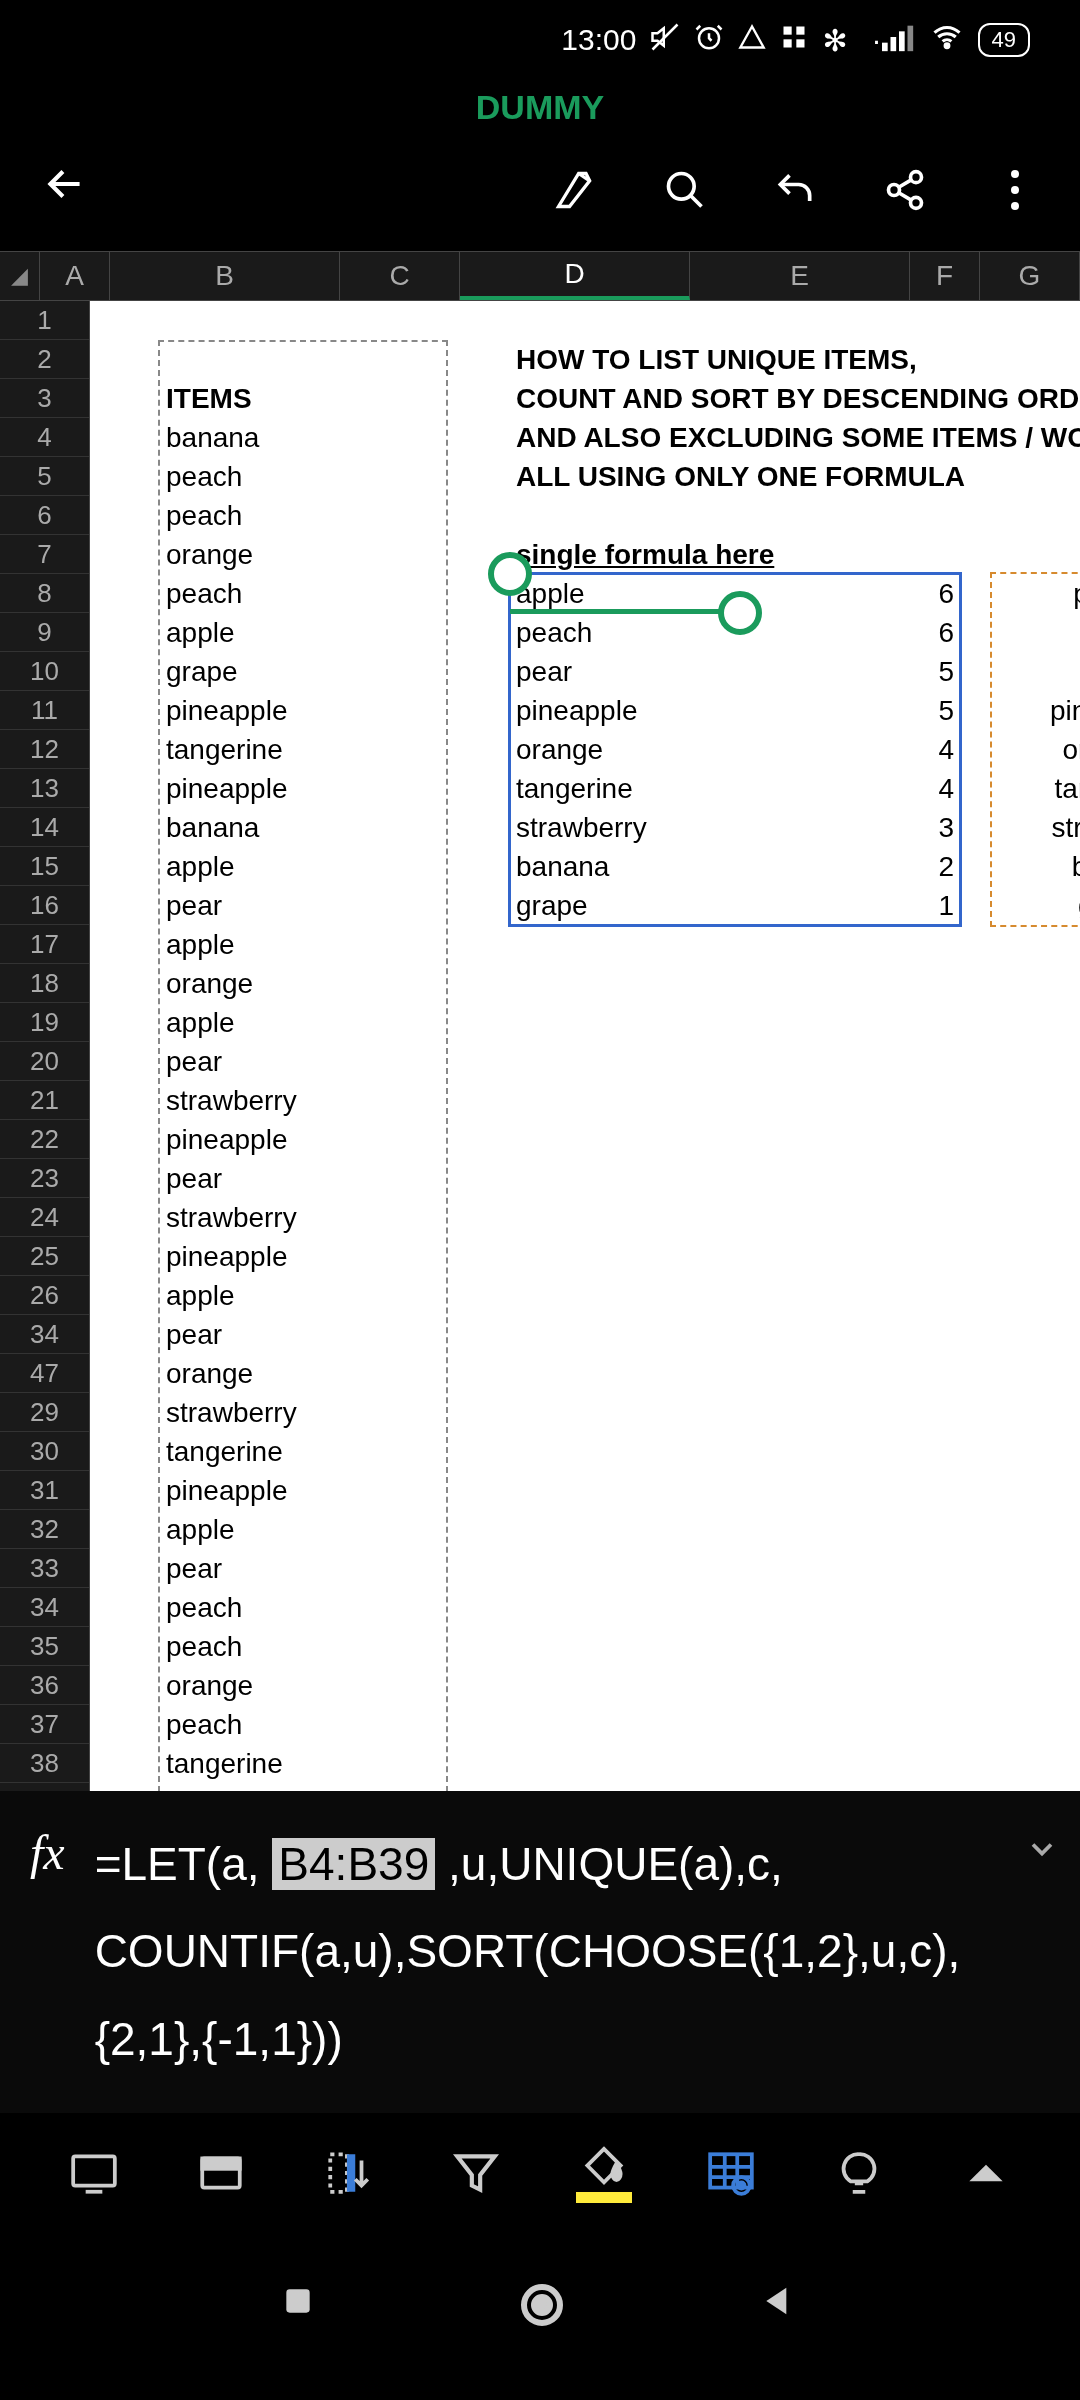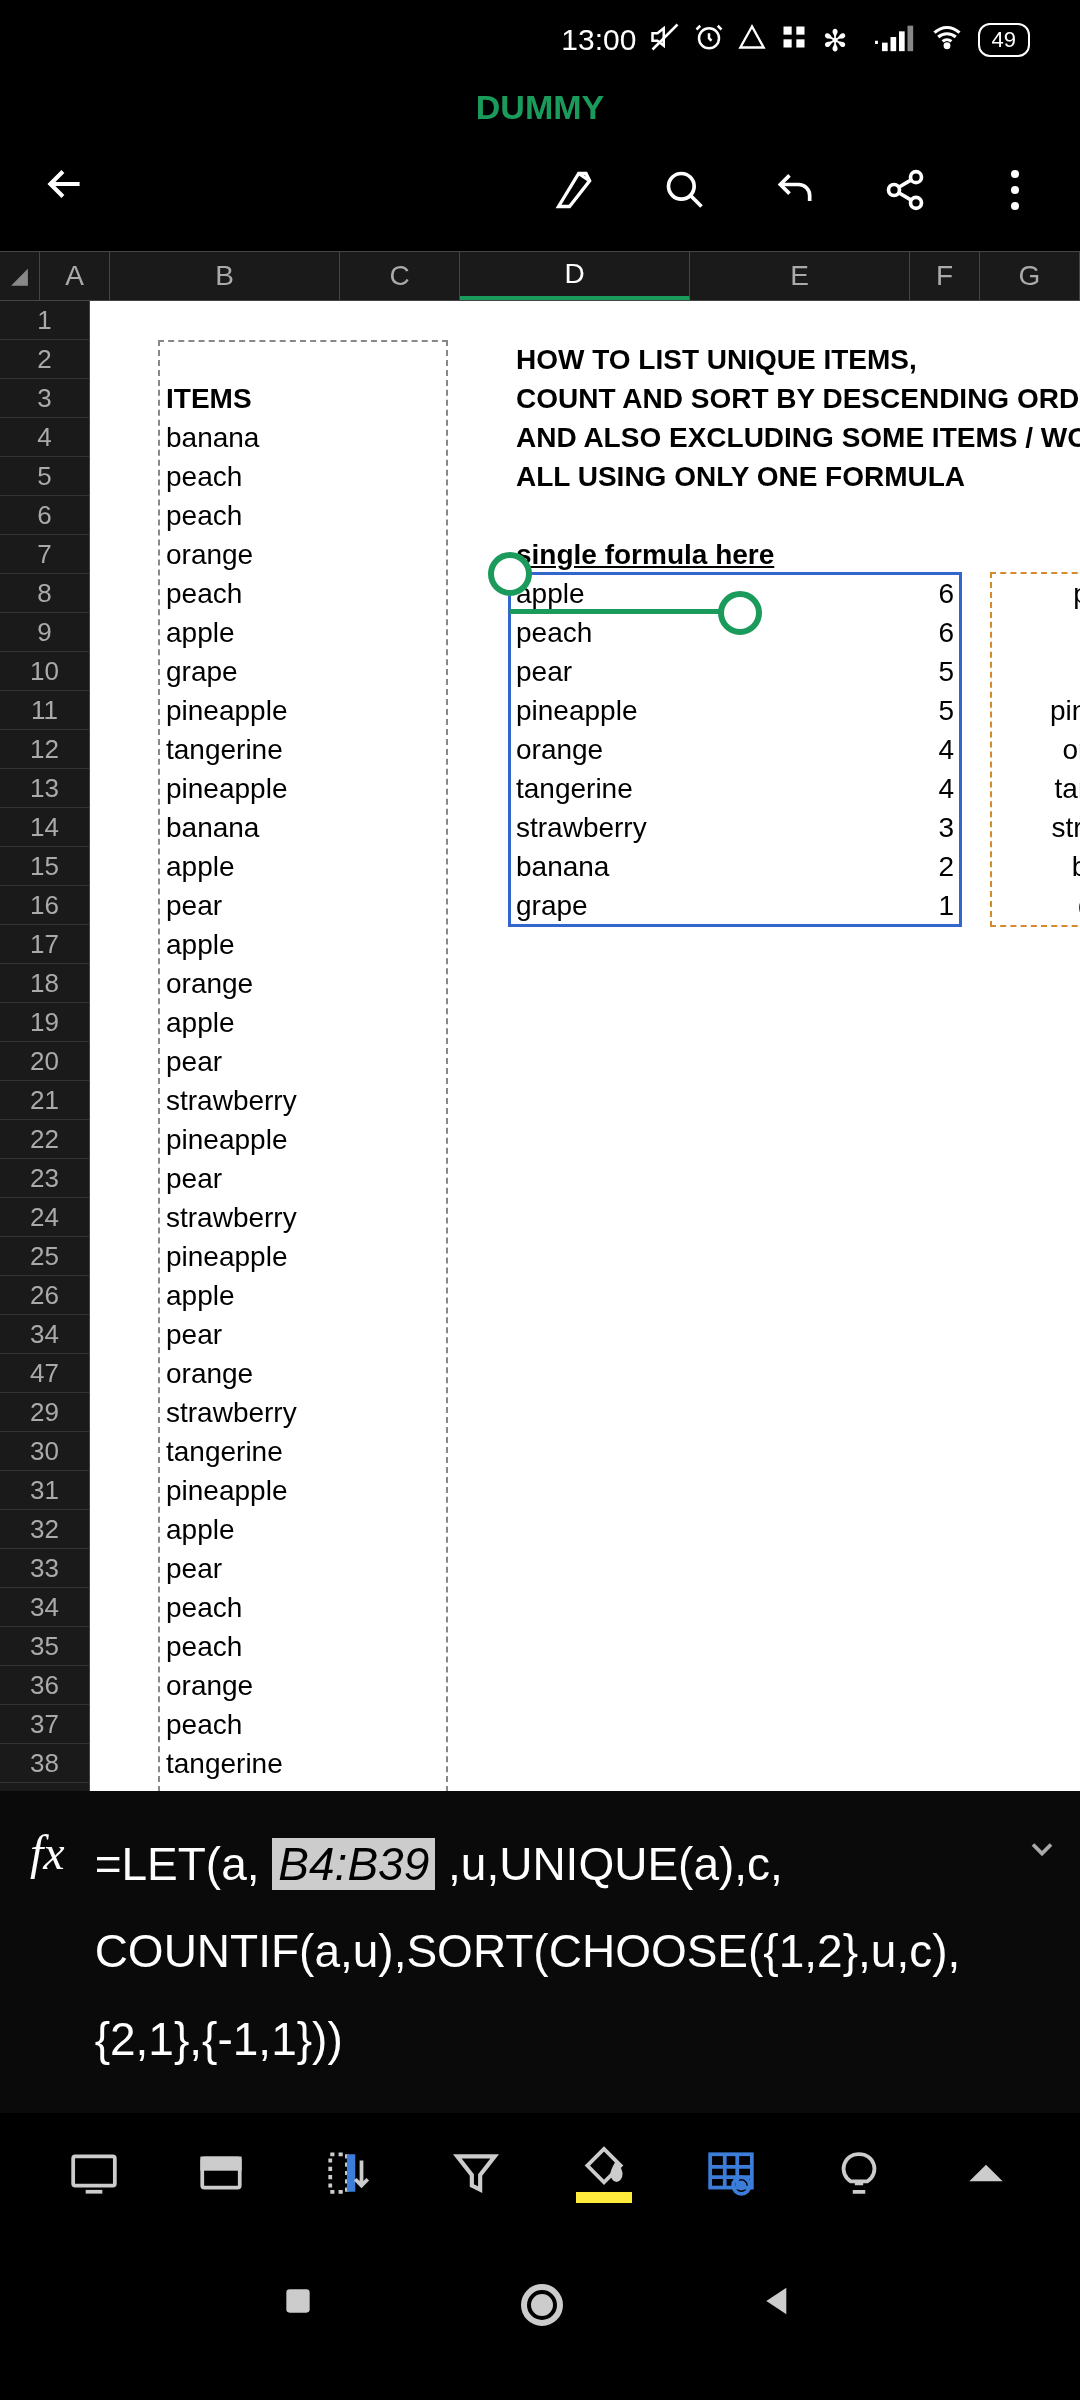--- a/index.html
+++ b/index.html
@@ -43,21 +43,21 @@
   .dashed-b { position: absolute; border: 2px dashed #888; }
   .blue-box { position: absolute; border: 3px solid #3366cc; }
   .orange-box { position: absolute; border: 2px dashed #d68a2e; }
   .green-line { position: absolute; height: 5px; background: #1a9b5c; }
   .handle { position: absolute; width: 44px; height: 44px; border: 6px solid #1a9b5c; border-radius: 50%; background: #fff; }
   
   
   .formula-bar { background: #0a0a0a; padding: 30px 20px 30px 30px; display: flex; align-items: flex-start; gap: 30px; min-height: 320px; }
   .fx { font-style: italic; font-family: 'Times New Roman', serif; color: #fff; font-size: 48px; padding-top: 4px; }
   .formula-text { flex: 1; color: #fff; font-size: 46px; line-height: 1.9; }
-  .formula-text .hl { background: #ccc; color: #000; padding: 0 6px; font-style: italic; }
+  .formula-text .hl { background: #ccc; color: #000; padding: 0 6px; }
   .chev-down { color: #aaa; font-size: 40px; padding-top: 10px; }
   
   
   .bottom-tb { height: 120px; display: flex; align-items: center; justify-content: space-around; padding: 0 30px; }
   .btb-icon { width: 60px; height: 60px; display: flex; align-items: center; justify-content: center; }
   .btb-icon svg { width: 50px; height: 50px; }
   .yellow-bar { width: 56px; height: 12px; background: #ffeb3b; }
   
   
   .nav-bar { height: 140px; display: flex; align-items: center; justify-content: space-around; padding: 0 180px; }

